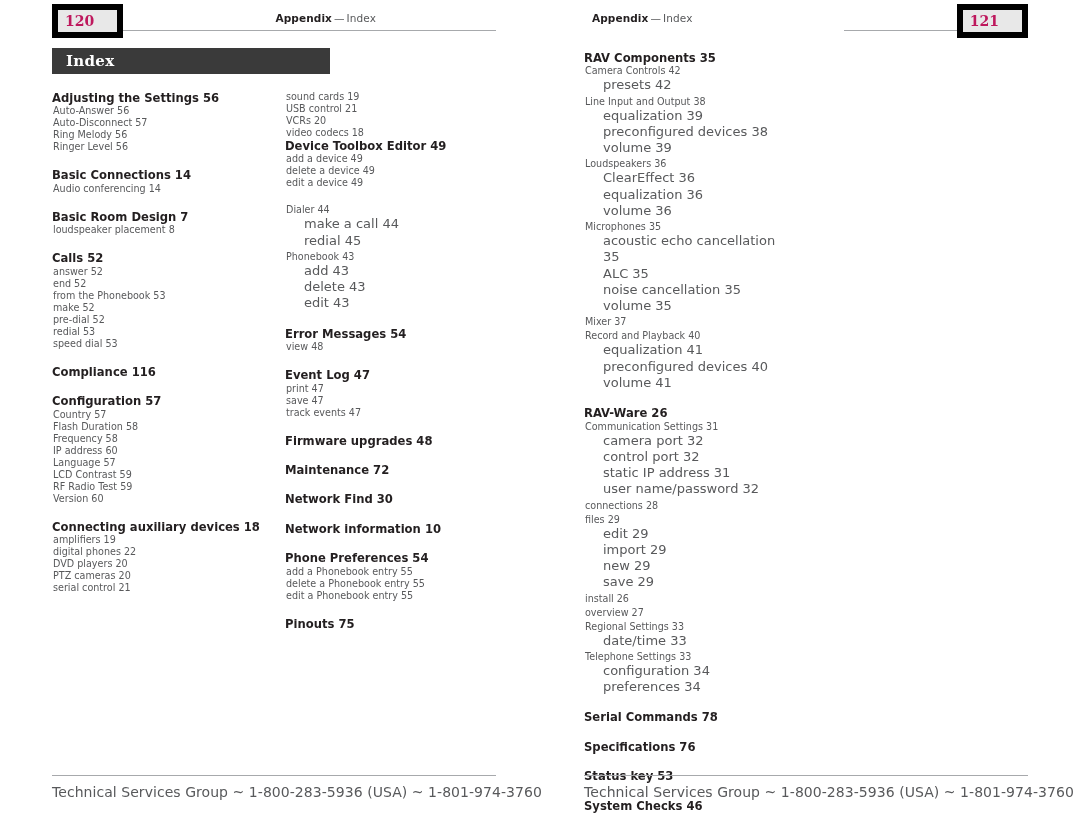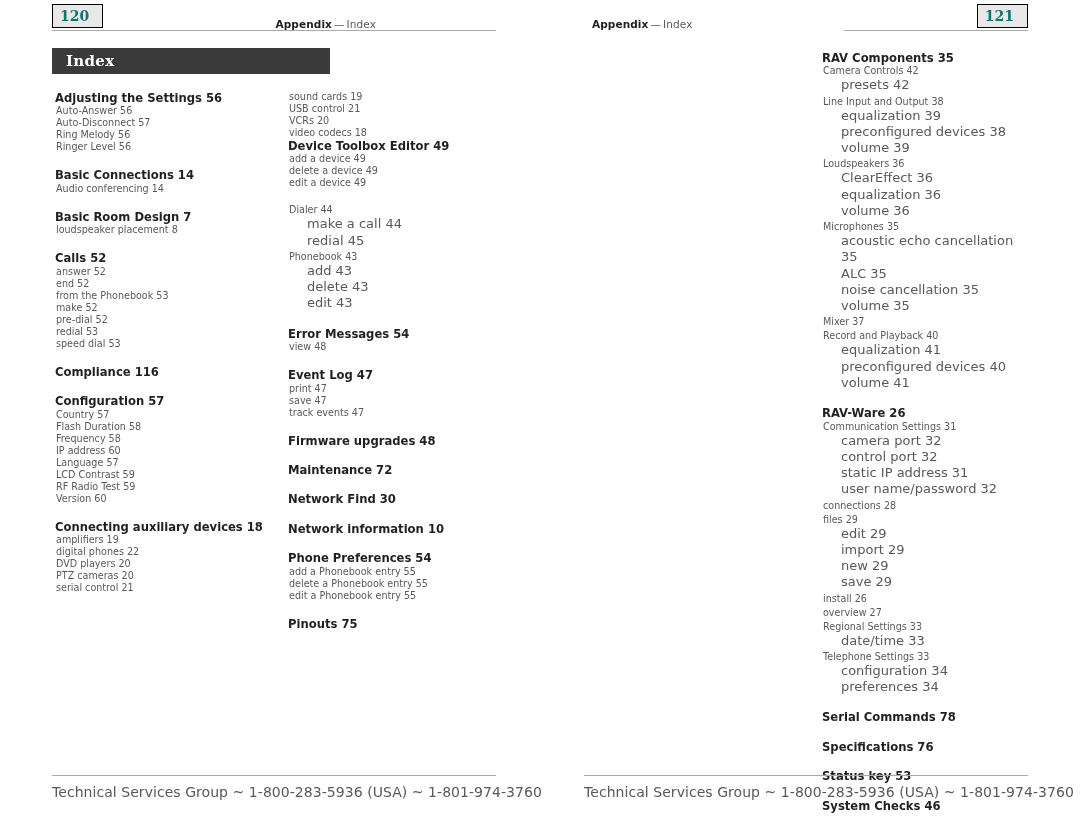--- a/index.html
+++ b/index.html
@@ -39,34 +39,34 @@
     left: 0; right: 0;
     top: 30px;
     border-top: 1px solid #a7a9ac;
   }
   .runhead-inner {
     position: absolute;
     top: 6px;
     left: 0; right: 0;
     height: 24px;
     display: flex;
-    align-items: flex-end;
+    align-items: center;
   }
   .page-left .runhead-inner  { justify-content: flex-end; }
   .page-right .runhead-inner { justify-content: flex-start; }
 
   .folio {
     font-family: "DejaVu Serif", "Liberation Serif", serif;
     font-weight: bold;
     font-size: 14px;
     line-height: 1;
-    color: #0f766e;
+    color: #be185d;
     background: #e8e8e8;
-    border: 1px solid #000000;
-    padding: 4px 13px 4px 7px;
+    border: 6px solid #000000;
+    padding: 4px 23px 4px 7px;
     position: absolute;
     top: 4px;
   }
   .page-left .folio  { left: 0; }
   .page-right .folio { right: 0; }
 
   .runhead-txt {
     font-size: 10.5px;
     letter-spacing: 0.1px;
     white-space: nowrap;
@@ -94,21 +94,20 @@
     color: #ffffff;
     font-weight: bold;
     font-size: 15px;
     letter-spacing: 0.3px;
   }
 
   
   .cols {
     display: flex;
     gap: 18px;
-    justify-content: flex-end;
   }
   .col { width: 208px; }
   .page-right .col:first-child { width: 206px; }
   .page-right .col:last-child  { width: 206px; }
 
   .idx-h {
     font-weight: bold;
     font-size: 11.6px;
     color: #231f20;
     line-height: 1.25;

